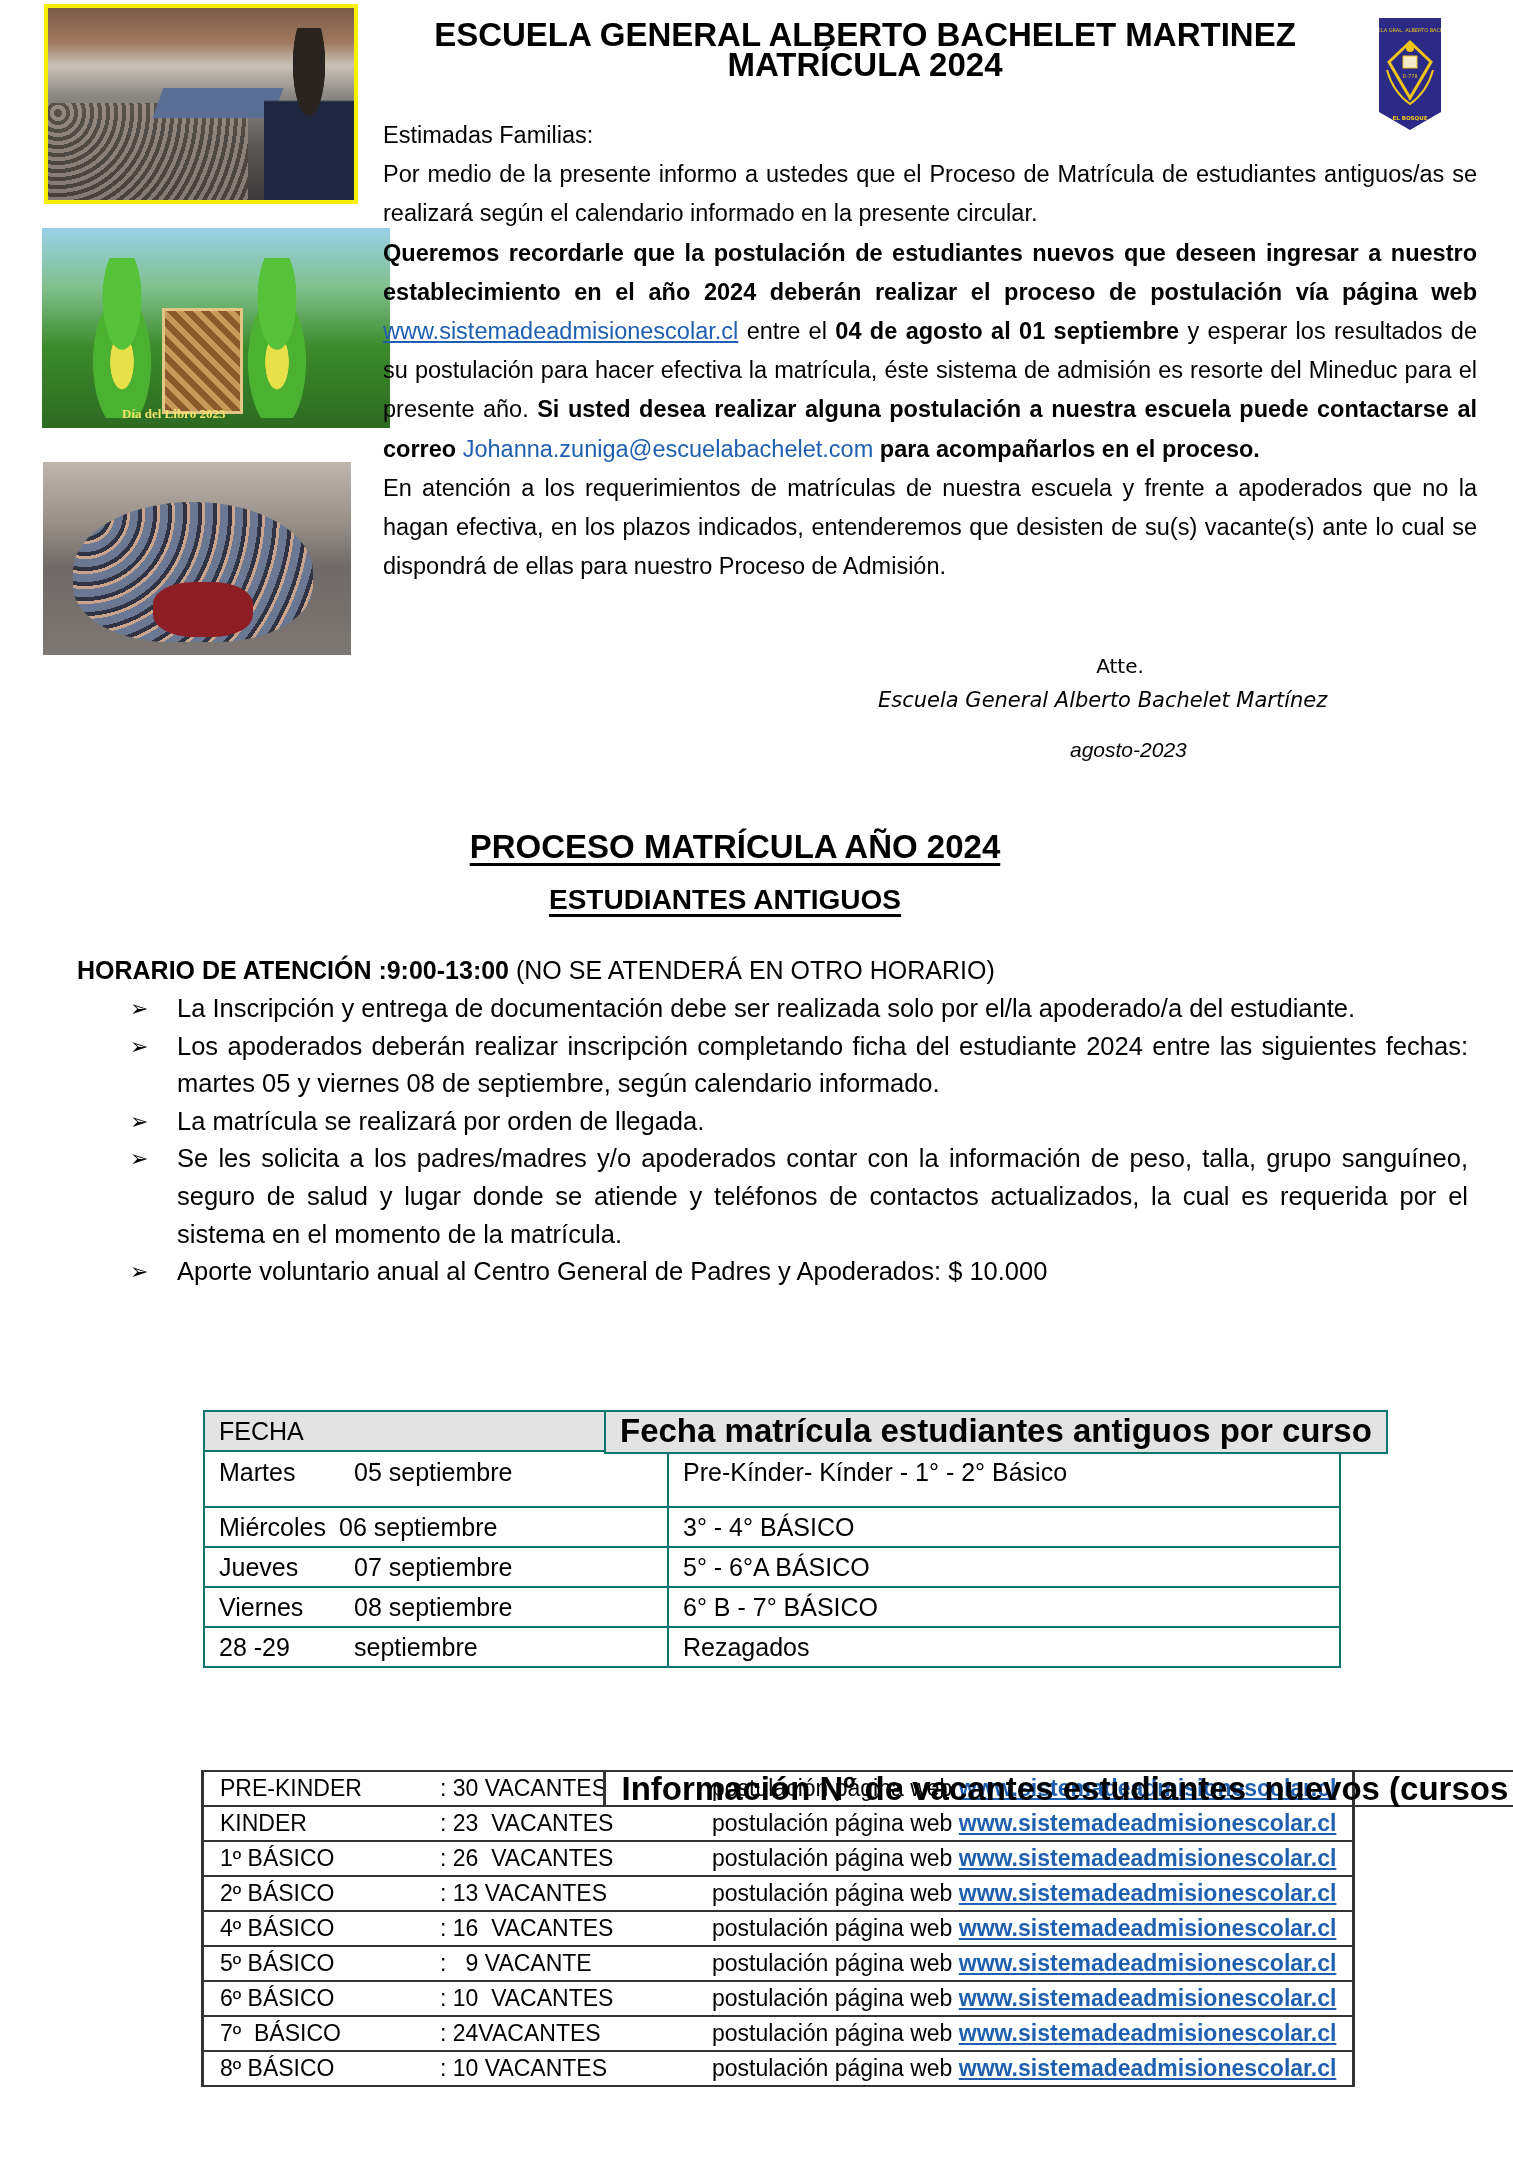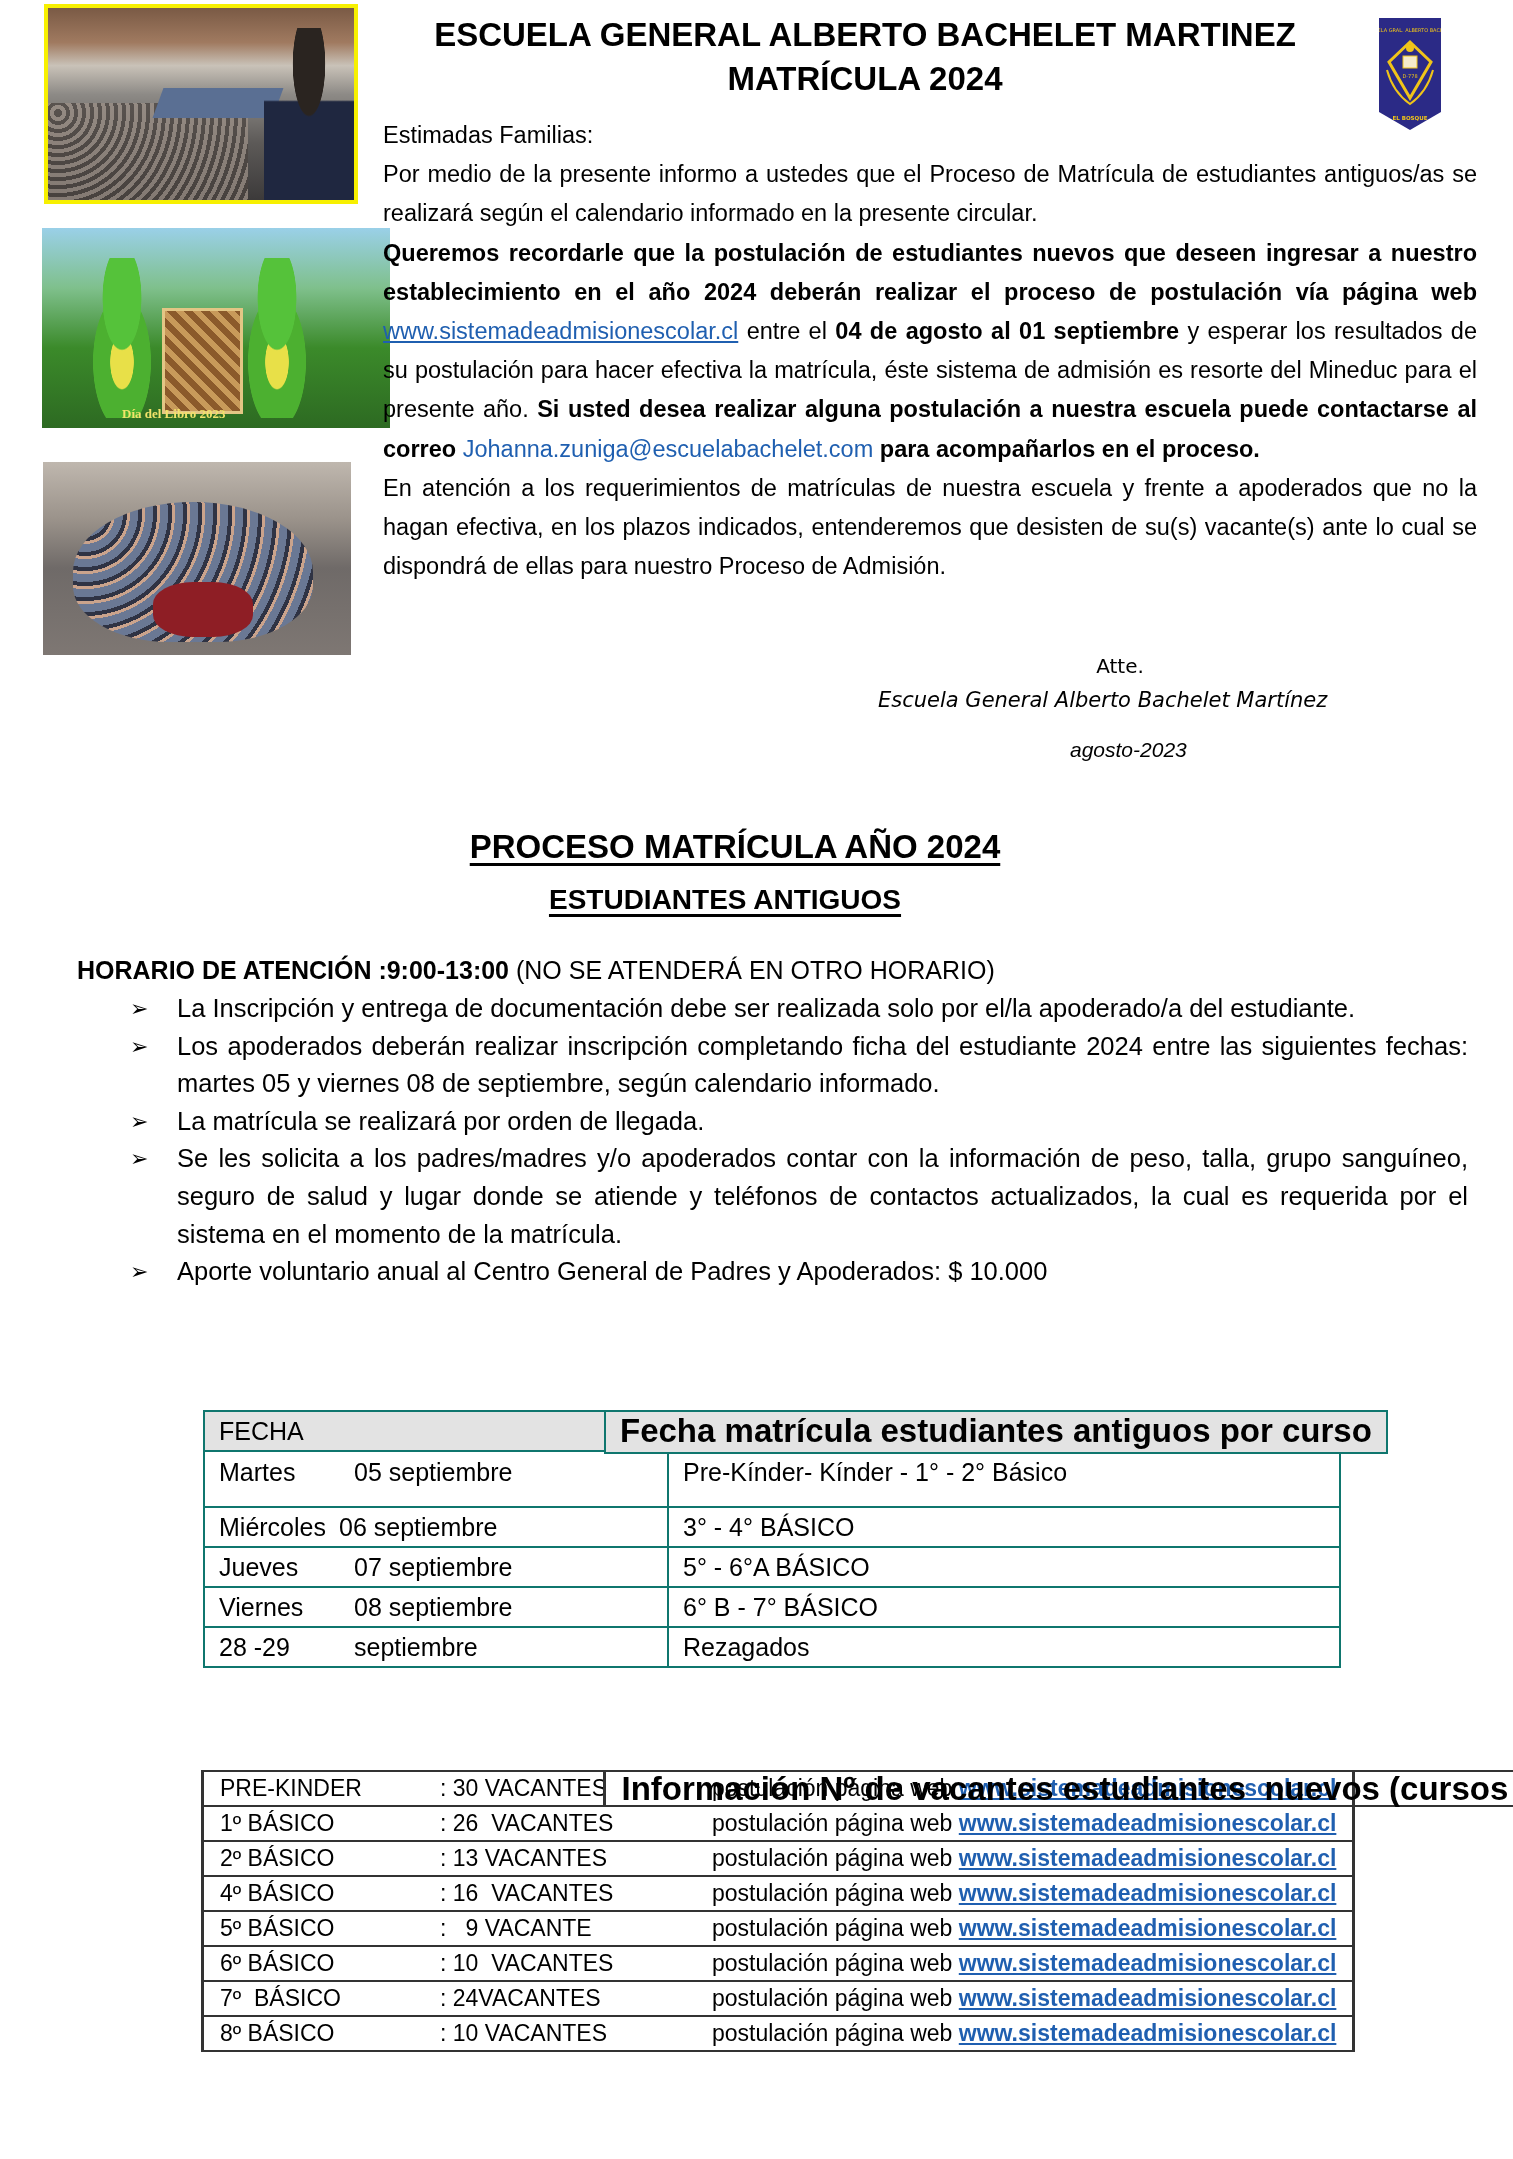--- a/index.html
+++ b/index.html
@@ -19,21 +19,21 @@
   .photo2 .door { position:absolute; left: 120px; top: 80px; width: 75px; height: 100px; background: repeating-linear-gradient(45deg, #8b5a2b 0 6px, #c89a5a 6px 12px); border: 3px solid #e3c685; }
   .photo2 .caption { position:absolute; left: 80px; bottom: 6px; font-family: "Liberation Serif", serif; font-size: 13px; color: #f2e36b; font-weight: bold; }
 
   .photo3 { left: 43px; top: 462px; width: 308px; height: 193px; background: linear-gradient(180deg, #bfb7ae 0%, #9a928a 30%, #6f6a68 55%, #7e7773 100%); }
   .photo3 .kids { position:absolute; left: 30px; top: 40px; width: 240px; height: 140px; border-radius: 50% 50% 40% 40%; background: repeating-radial-gradient(circle at 12px 12px, #6a7894 0 8px, #2f3344 8px 12px, #caa38c 12px 15px); }
   .photo3 .seat { position:absolute; left: 110px; top: 120px; width: 100px; height: 55px; border-radius: 40%; background:#8e1e25; }
 
   
   .title { position:absolute; left: 400px; width: 930px; text-align:center; font-family: "Liberation Sans Narrow", "Liberation Sans", sans-serif; font-weight: bold; font-size: 33px; letter-spacing: 0px; }
   .title1 { top: 16px; }
-  .title2 { top: 60px; text-align: center; }
+  .title2 { top: 46px; text-align: center; }
 
   
   .logo { position:absolute; left: 1379px; top: 12px; width: 62px; height: 118px; }
 
   
   .letter { position:absolute; left: 383px; top: 116px; width: 1094px; font-family: "Liberation Sans Narrow", "Liberation Sans", sans-serif; font-size: 23.5px; line-height: 39.2px; text-align: justify; }
   .letter p { margin: 0; }
   .letter b { font-weight: bold; }
   .link { color: #1f5fb0; text-decoration: underline; }
   .email { color: #1f5fb0; }
@@ -162,20 +162,23 @@
 
 <table class="t2">
   <tbody>
       <tr class="title">
         <td>Información Nº de vacantes estudiantes  nuevos (cursos 2024)</td>
       </tr>
   <tr>
         <td><span class="lvl">PRE-KINDER</span><span class="vac">: 30 VACANTES</span><span class="post">postulación página web</span> <a class="web">www.sistemadeadmisionescolar.cl</a></td>
       </tr>
   <tr>
+        <td><span class="lvl">KINDER</span><span class="vac">: 23  VACANTES</span><span class="post">postulación página web</span> <a class="web">www.sistemadeadmisionescolar.cl</a></td>
+      </tr>
+  <tr>
         <td><span class="lvl">1º BÁSICO</span><span class="vac">: 26  VACANTES</span><span class="post">postulación página web</span> <a class="web">www.sistemadeadmisionescolar.cl</a></td>
       </tr>
   <tr>
         <td><span class="lvl">2º BÁSICO</span><span class="vac">: 13 VACANTES</span><span class="post">postulación página web</span> <a class="web">www.sistemadeadmisionescolar.cl</a></td>
       </tr>
   <tr>
         <td><span class="lvl">4º BÁSICO</span><span class="vac">: 16  VACANTES</span><span class="post">postulación página web</span> <a class="web">www.sistemadeadmisionescolar.cl</a></td>
       </tr>
   <tr>
         <td><span class="lvl">5º BÁSICO</span><span class="vac">:   9 VACANTE</span><span class="post">postulación página web</span> <a class="web">www.sistemadeadmisionescolar.cl</a></td>

